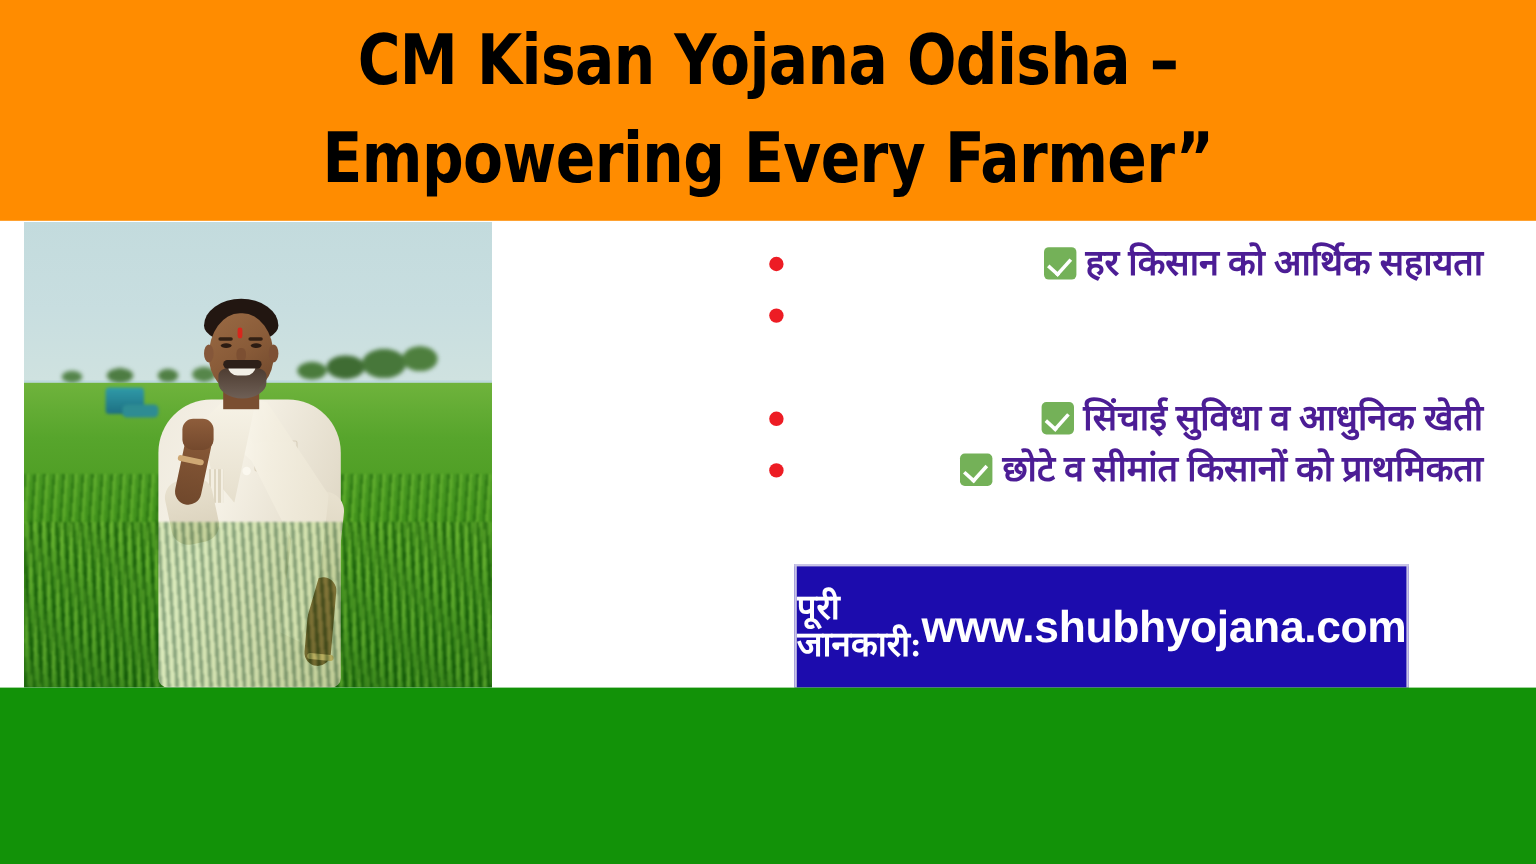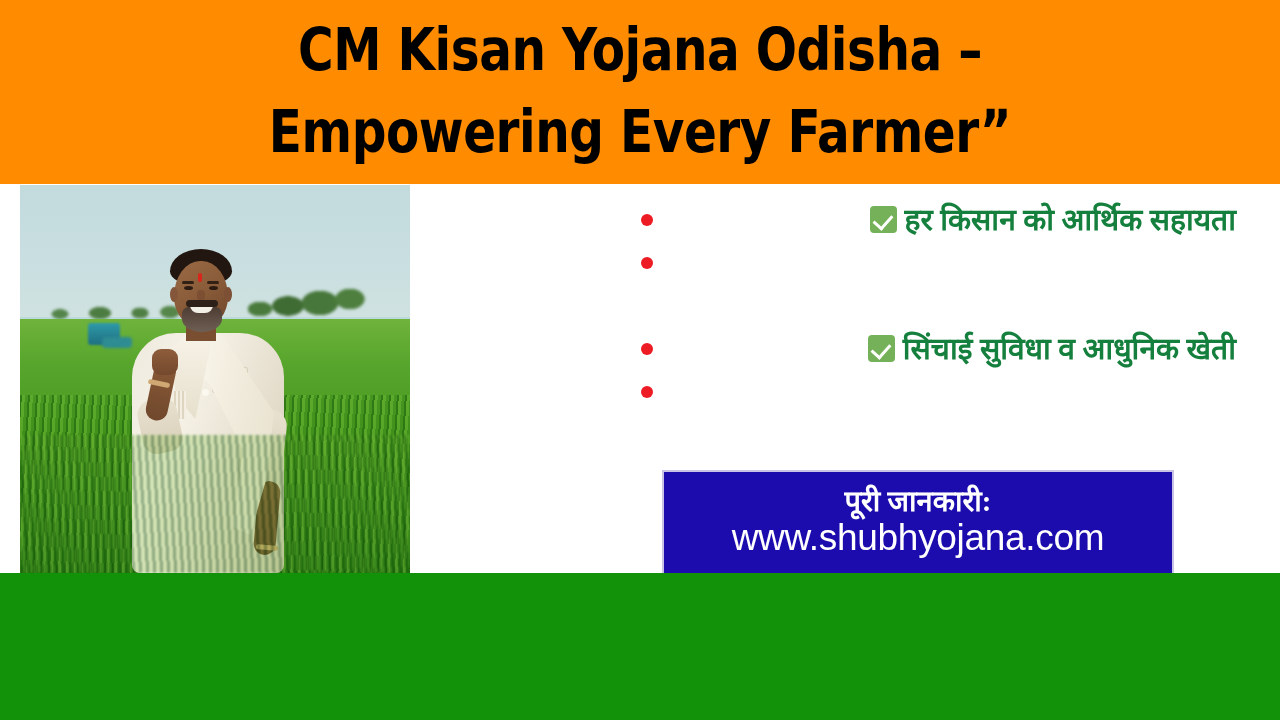--- a/index.html
+++ b/index.html
@@ -158,42 +158,42 @@
   
   #bullets{
     position:absolute; left:630px; top:198px; width:620px;
   }
   .brow{ display:flex; align-items:center; height:43px; }
   .bdot{ width:34px; flex:0 0 34px; display:flex; justify-content:center; }
   .bdot i{ display:block; width:12px; height:12px; border-radius:50%;
     background:#ED1C24; }
   .bdot.empty i{ background:transparent; }
   .btext{ flex:1; text-align:right; white-space:nowrap;
-    color:#15803d;
+    color:#4c1d95;
     font-family:"Liberation Serif","DejaVu Serif",serif;
     font-weight:bold; font-size:30px; line-height:1;
     padding-right:14px;
     display:flex; align-items:center; justify-content:flex-end; gap:8px; }
   .chk{ display:inline-block; width:27px; height:27px; border-radius:4px;
     background:#74B158; position:relative; flex:0 0 27px; }
   .chk::after{ content:""; position:absolute; left:7px; top:5px;
     width:9px; height:15px; border:3.4px solid #fff;
     border-top:0; border-left:0; transform:rotate(42deg); }
 
   
   #blue-box{
     position:absolute; left:662px; top:470px; width:512px; height:103px;
     background:#1C0CAD; border:2px solid #c9c4e6; border-bottom:none;
-    display:flex; flex-direction:column; align-items:center;
+    display:flex; flex-direction:row; align-items:center;
     justify-content:center; overflow:hidden;
   }
   #blue-l1{ color:#fff; font-family:"Liberation Serif","DejaVu Serif",serif;
     font-weight:bold; font-size:29px; line-height:1.05; }
   #blue-l2{ color:#fff; font-family:"Liberation Sans",sans-serif;
-    font-weight:normal; font-size:37px; line-height:1.1; margin-top:2px;
+    font-weight:bold; font-size:37px; line-height:1.1; margin-top:2px;
     letter-spacing:-.3px; }
 
   
   #green-bar{
     position:absolute; left:0; top:573px; width:1280px; height:147px;
     background:#129208;
   }
 </style>
 </head>
 <body>
@@ -275,20 +275,24 @@
       </span>
     <span class="btext">
       <span class="chk"></span>
       <span>सिंचाई सुविधा व आधुनिक खेती</span>
     </span>
   </div>
   <div class="brow">
     <span class="bdot">
         <i></i>
       </span>
+    <span class="btext">
+      <span class="chk"></span>
+      <span>छोटे व सीमांत किसानों को प्राथमिकता</span>
+    </span>
   </div>
 </div>
 
 <div id="blue-box">
   <div id="blue-l1">पूरी जानकारी:</div>
   <div id="blue-l2">www.shubhyojana.com</div>
 </div>
 
 <div id="green-bar">
   

